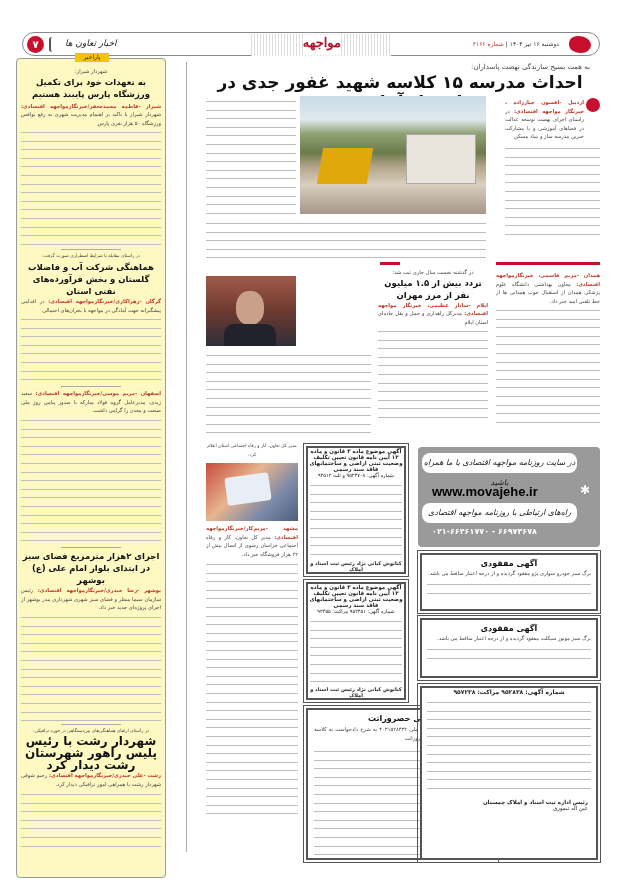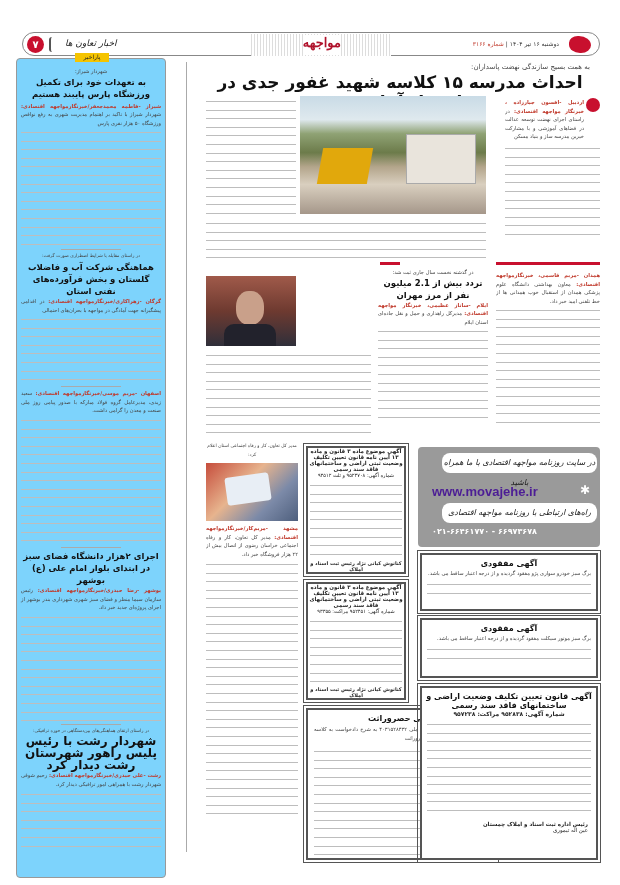--- a/index.html
+++ b/index.html
@@ -13,30 +13,30 @@
 .hdr .section{position:absolute;left:42px;top:5px;font-size:9px;font-family:"DejaVu Serif",serif;font-style:italic}
 .hdr .pg{position:absolute;left:4px;top:3px;width:17px;height:17px;border-radius:50%;background:#c8102e;color:#fff;font-size:10px;text-align:center;line-height:17px;font-weight:bold}
 .hdr .sym{position:absolute;left:26px;top:4px;width:8px;height:15px;border-left:2px solid #555;border-radius:3px}
 .kicker{position:absolute;right:30px;top:63px;font-size:7px;color:#444}
 .main-h{position:absolute;right:20px;top:72px;width:400px;font-size:17px;font-weight:bold;text-align:center;color:#111}
 .txt{font-size:5.2px;line-height:8.6px;color:#444;text-align:justify}
 .bl{color:#c0392b;font-weight:bold}
 .col{position:absolute;overflow:hidden}
 .lines{background:repeating-linear-gradient(180deg,transparent 0 5px,#bdbdbd 5px 6px,transparent 6px 8.6px)}
 .h2{font-weight:bold;text-align:center;color:#111}
-.box{position:absolute;border:1px solid #999;border-radius:4px;background:#7dd3fc}
+.box{position:absolute;border:1px solid #999;border-radius:4px;background:#fef9c3}
 .ad{position:absolute;border:2px solid #555;background:#fff;outline:1px solid #555;outline-offset:2px}
 .ad .t{font-size:8px;font-weight:bold;text-align:center;margin-top:4px;color:#111}
 .ad .s{font-size:6px;text-align:center;color:#222}
 .photo{position:absolute;overflow:hidden}
 .tag{position:absolute;background:#f5c400;font-size:6px;text-align:center;color:#222}
 .redline{position:absolute;height:3px;background:#c8102e}
 .promo{position:absolute;left:418px;top:447px;width:182px;height:100px;background:#9a9a9a;border-radius:4px}
-.promo .pill{position:absolute;left:24px;width:155px;height:20px;background:#fff;border-radius:8px;font-size:8px;text-align:center;line-height:20px;font-family:"DejaVu Serif",serif;font-style:italic;color:#222}
-.promo .url{position:absolute;left:14px;top:37px;font-size:13px;color:#4c1d95;font-weight:bold;font-family:"Liberation Sans",sans-serif;direction:ltr}
+.promo .pill{position:absolute;left:4px;width:155px;height:20px;background:#fff;border-radius:8px;font-size:8px;text-align:center;line-height:20px;font-family:"DejaVu Serif",serif;font-style:italic;color:#222}
+.promo .url{position:absolute;left:14px;top:37px;font-size:13px;color:#000000;font-weight:bold;font-family:"Liberation Sans",sans-serif;direction:ltr}
 .promo .ph{position:absolute;left:14px;top:80px;font-size:8px;color:#fff;font-weight:bold;direction:ltr;letter-spacing:1px}
 .vline{position:absolute;width:1px;background:#aaa}
 .hline{position:absolute;height:1px;background:#aaa}
 </style>
 </head>
 <body>
 
 <div class="hdr">
   <div class="map"></div>
   <div class="date"><span>دوشنبه ۱۶ تیر ۱۴۰۴</span> | <b>شماره ۳۱۶۶</b></div>
@@ -69,21 +69,21 @@
 <div class="redline" style="left:496px;top:262px;width:104px"></div>
 <div class="col" style="left:496px;top:268px;width:104px;height:176px">
   <div class="txt" style="margin-top:3px"><span class="bl">همدان -مریم قاسمی، خبرنگارمواجهه اقتصادی:</span> <span>معاون بهداشتی دانشگاه علوم پزشکی همدان از استقبال خوب همدانی ها از خط تلفنی امید خبر داد.</span></div>
   <div class="lines" style="height:120px"></div>
 </div>
 
 <div class="redline" style="left:380px;top:262px;width:20px"></div>
 <div class="col" style="left:206px;top:268px;width:282px;height:170px">
   <div style="position:absolute;right:0;top:0;width:110px">
     <div class="txt" style="text-align:center">در گذشته نخست سال جاری ثبت شد:</div>
-    <div class="h2" style="font-size:8.5px;line-height:12px">تردد بیش از 2.1 میلیون نفر از مرز مهران</div>
+    <div class="h2" style="font-size:8.5px;line-height:12px">تردد بیش از ۱.۵ میلیون نفر از مرز مهران</div>
     <div class="txt"><span class="bl">ایلام -ساناز عظیمی، خبرنگار مواجهه اقتصادی:</span> <span>مدیرکل راهداری و حمل و نقل جاده‌ای استان ایلام</span></div>
     <div class="lines" style="height:100px"></div>
   </div>
   <div class="photo" style="position:absolute;left:0;top:8px;width:90px;height:70px;background:linear-gradient(180deg,#a05a4a,#6e3a30 50%,#2f2f3a)">
     <div style="position:absolute;left:30px;top:15px;width:28px;height:34px;border-radius:45%;background:#c9a08a"></div>
     <div style="position:absolute;left:18px;top:48px;width:52px;height:22px;background:#22222c;border-radius:10px 10px 0 0"></div>
   </div>
   <div class="lines" style="position:absolute;left:0;top:82px;width:165px;height:88px"></div>
 </div>
 
@@ -126,21 +126,20 @@
   <div class="t">آگهی مفقودی</div>
   <div class="txt" style="padding:1px 5px">برگ سبز خودرو سواری پژو مفقود گردیده و از درجه اعتبار ساقط می باشد.</div>
   <div class="lines" style="height:16px;margin:0 5px"></div>
 </div>
 <div class="ad" style="left:420px;top:618px;width:178px;height:60px">
   <div class="t">آگهی مفقودی</div>
   <div class="txt" style="padding:1px 5px">برگ سبز موتور سیکلت مفقود گردیده و از درجه اعتبار ساقط می باشد.</div>
   <div class="lines" style="height:18px;margin:0 5px"></div>
 </div>
 <div class="ad" style="left:420px;top:686px;width:178px;height:174px">
-  <div class="t">آگهی قانون تعیین تکلیف وضعیت اراضی و ساختمانهای فاقد سند رسمی</div>
   <div class="s" style="font-weight:bold">شماره آگهی: ۹۵۲۸۳۸ مراکت: ۹۵۷۲۳۸</div>
   <div class="lines" style="height:100px;margin:2px 5px"></div>
   <div class="s" style="text-align:right;padding-right:8px;font-weight:bold;font-size:5.5px">رئیس اداره ثبت اسناد و املاک چمستان</div>
   <div class="s" style="text-align:right;padding-right:8px;font-size:5.5px">عین اله تیموری</div>
 </div>
 
 <div class="vline" style="left:186px;top:62px;height:790px"></div>
 <div class="box" style="left:16px;top:58px;width:150px;height:820px">
   <div class="tag" style="left:58px;top:-6px;width:34px;height:9px">پاراخبر</div>
   <div style="padding:8px 4px 0">
@@ -153,21 +152,21 @@
     <div class="txt" style="text-align:center;font-size:4.5px">در راستای مقابله با شرایط اضطراری صورت گرفت:</div>
     <div class="h2" style="font-size:8.5px;line-height:12px">هماهنگی شرکت آب و فاضلاب گلستان و بخش فرآورده‌های نفتی استان</div>
     <div class="txt"><span class="bl">گرگان -زهراکاری/خبرنگارمواجهه اقتصادی:</span> <span>در اقدامی پیشگیرانه جهت آمادگی در مواجهه با بحران‌های احتمالی</span></div>
     <div class="lines" style="height:70px"></div>
 
     <div class="hline" style="position:relative;width:60px;margin:2px auto"></div>
     <div class="txt"><span class="bl">اصفهان -مریم موسی/خبرنگارمواجهه اقتصادی:</span> <span>سعید زیدی، مدیرعامل گروه فولاد مبارکه با صدور پیامی روز ملی صنعت و معدن را گرامی داشت.</span></div>
     <div class="lines" style="height:130px"></div>
 
     <div class="hline" style="position:relative;width:60px;margin:2px auto"></div>
-    <div class="h2" style="font-size:8.5px;line-height:12px">اجرای ۲هزار دانشگاه فضای سبز در ابتدای بلوار امام علی (ع) بوشهر</div>
+    <div class="h2" style="font-size:8.5px;line-height:12px">اجرای ۲هزار مترمربع فضای سبز در ابتدای بلوار امام علی (ع) بوشهر</div>
     <div class="txt"><span class="bl">بوشهر -رضا حیدری/خبرنگارمواجهه اقتصادی:</span> <span>رئیس سازمان سیما منظر و فضای سبز شهری شهرداری بندر بوشهر از اجرای پروژه‌ای جدید خبر داد.</span></div>
     <div class="lines" style="height:110px"></div>
 
     <div class="hline" style="position:relative;width:60px;margin:2px auto"></div>
     <div class="txt" style="text-align:center;font-size:4.5px">در راستای ارتقای هماهنگی‌های بین‌دستگاهی در حوزه ترافیکی:</div>
     <div class="h2" style="font-size:12px;line-height:12px">شهردار رشت با رئیس پلیس راهور شهرستان رشت دیدار کرد</div>
     <div class="txt"><span class="bl">رشت -علی حیدری/خبرنگارمواجهه اقتصادی:</span> <span>رحیم شوقی شهردار رشت با همراهی امور ترافیکی دیدار کرد.</span></div>
     <div class="lines" style="height:60px"></div>
   </div>
 </div>

